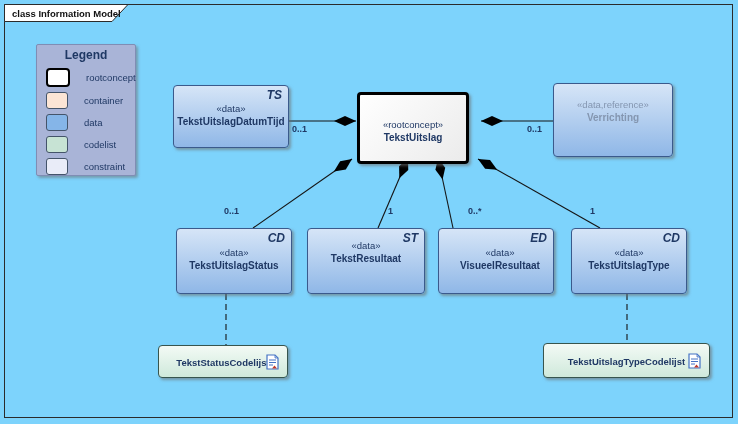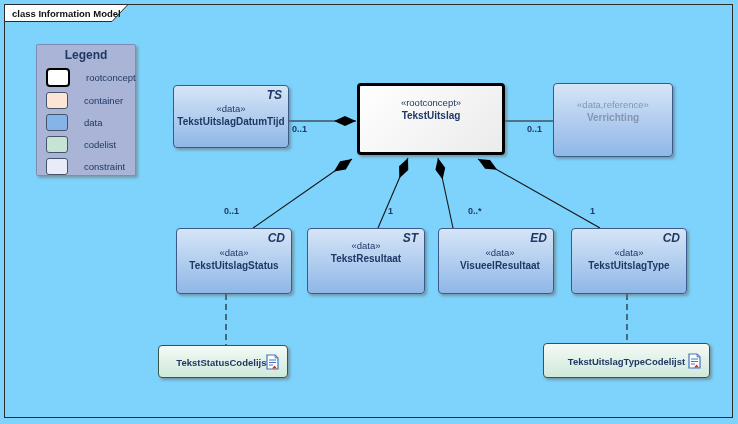--- a/index.html
+++ b/index.html
@@ -112,21 +112,21 @@
       <span class="legend-label">constraint</span>
     </div>
   </div>
 
   <div class="node blue" style="left:173px;top:85px;width:116px;height:63px;padding-top:17px;">
     <span class="tag">TS</span>
     <div class="stereo">«data»</div>
     <div class="name">TekstUitslagDatumTijd</div>
   </div>
 
-  <div class="node root" style="left:357px;top:83px;width:148px;height:72px;padding-top:11px;">
+  <div class="node root" style="left:357px;top:92px;width:112px;height:72px;padding-top:24px;">
     <div class="stereo">«rootconcept»</div>
     <div class="name">TekstUitslag</div>
   </div>
 
   <div class="node blue refstyle" style="left:553px;top:83px;width:120px;height:74px;padding-top:15px;">
     <div class="stereo">«data,reference»</div>
     <div class="name">Verrichting</div>
   </div>
 
   <div class="node blue" style="left:176px;top:228px;width:116px;height:66px;padding-top:18px;">

